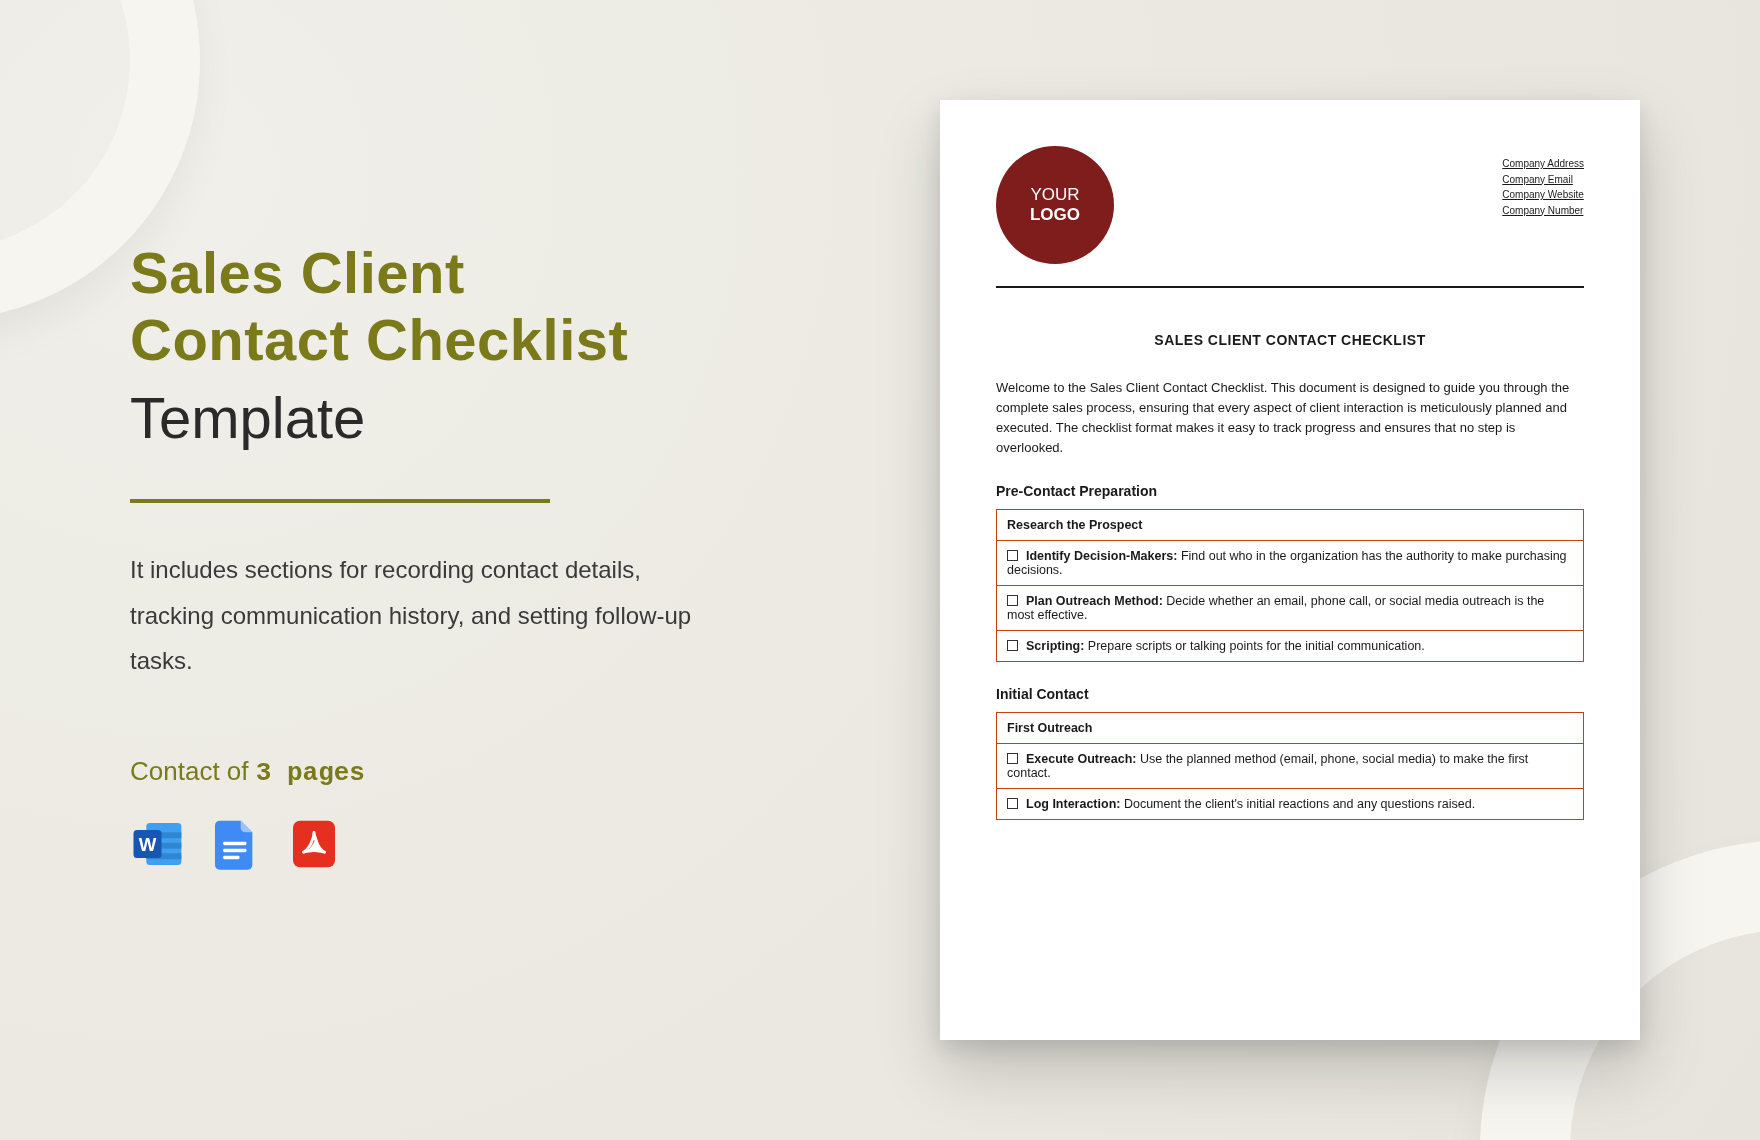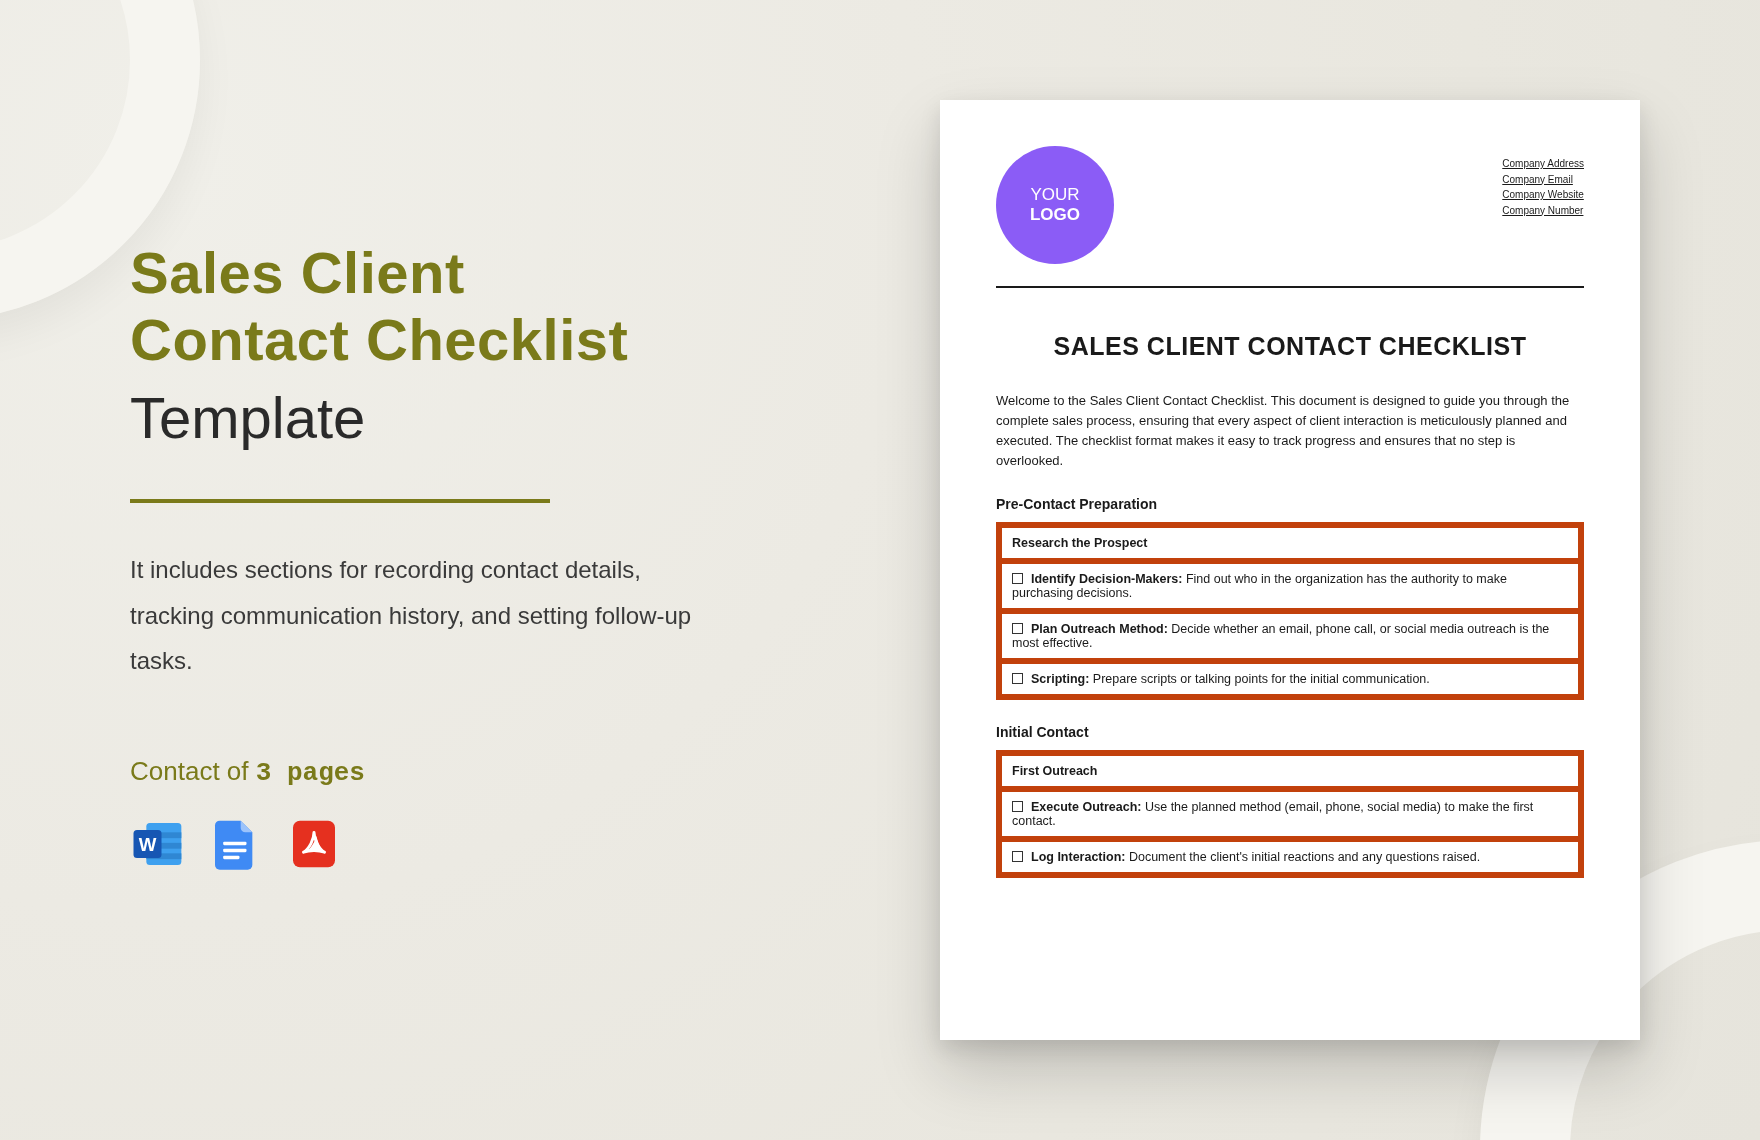--- a/index.html
+++ b/index.html
@@ -27,28 +27,28 @@
   .ficon svg { width:56px; height:56px; }
 
   
   .page {
     position:absolute; right:120px; top:100px; width:700px; height:940px;
     background:#ffffff; box-shadow:0 30px 60px rgba(0,0,0,.18), 0 8px 20px rgba(0,0,0,.10);
     padding:46px 56px 40px;
     font-family:Arial, sans-serif; color:#1a1a1a;
   }
   .p-head { display:flex; justify-content:space-between; align-items:flex-start; padding-bottom:22px; border-bottom:2px solid #1a1a1a; }
-  .logo-circle { width:118px; height:118px; border-radius:50%; background:#8b5cf6; color:#fff; display:flex; flex-direction:column; align-items:center; justify-content:center; font-size:17px; line-height:1.15; font-weight:400; }
+  .logo-circle { width:118px; height:118px; border-radius:50%; background:#7f1d1d; color:#fff; display:flex; flex-direction:column; align-items:center; justify-content:center; font-size:17px; line-height:1.15; font-weight:400; }
   .logo-circle .l2 { font-weight:700; }
   .company-lines { text-align:left; font-size:10px; line-height:1.55; padding-top:10px;text-decoration:underline; }
-  .doc-title { text-align:center; font-size:25px; font-weight:700; letter-spacing:.5px; margin:44px 0 30px; }
+  .doc-title { text-align:center; font-size:14px; font-weight:700; letter-spacing:.5px; margin:44px 0 30px; }
   .intro { font-size:13px; line-height:1.55; }
   .sec-h { font-size:14px; font-weight:700; margin:24px 0 10px; }
   table.chk { width:100%; border-collapse:collapse; }
-  table.chk td { border:6px solid #c2410c; padding:8px 10px; font-size:12.5px; vertical-align:top; }
+  table.chk td { border:1px solid #c2410c; padding:8px 10px; font-size:12.5px; vertical-align:top; }
   table.chk td.grp { font-weight:700; }
   .cb { display:inline-block; width:11px; height:11px; border:1.5px solid #333; margin-right:8px; position:relative; top:1px; }
   .page b { font-weight:700; }
 </style>
 </head>
 <body>
 
 <div class="canvas">
 
   <div class="ring tl"></div>

